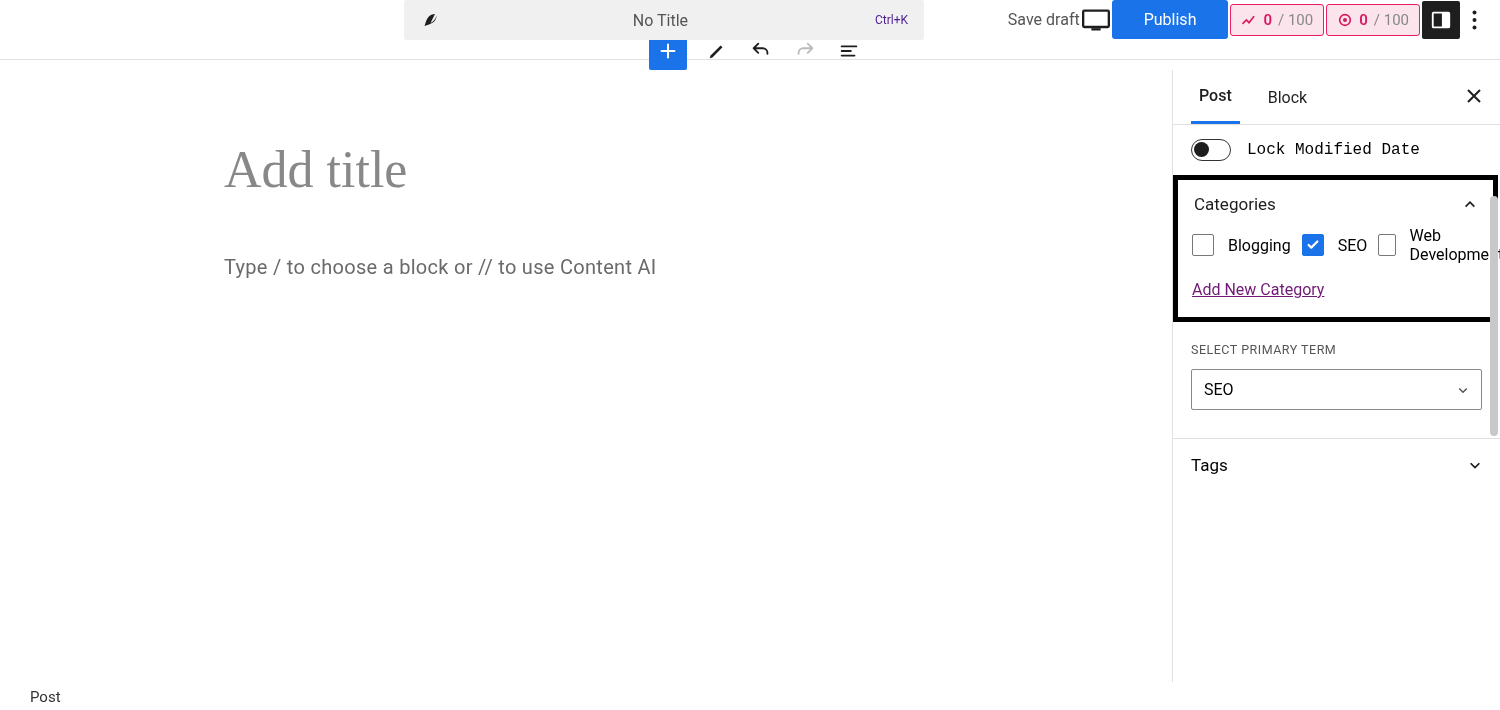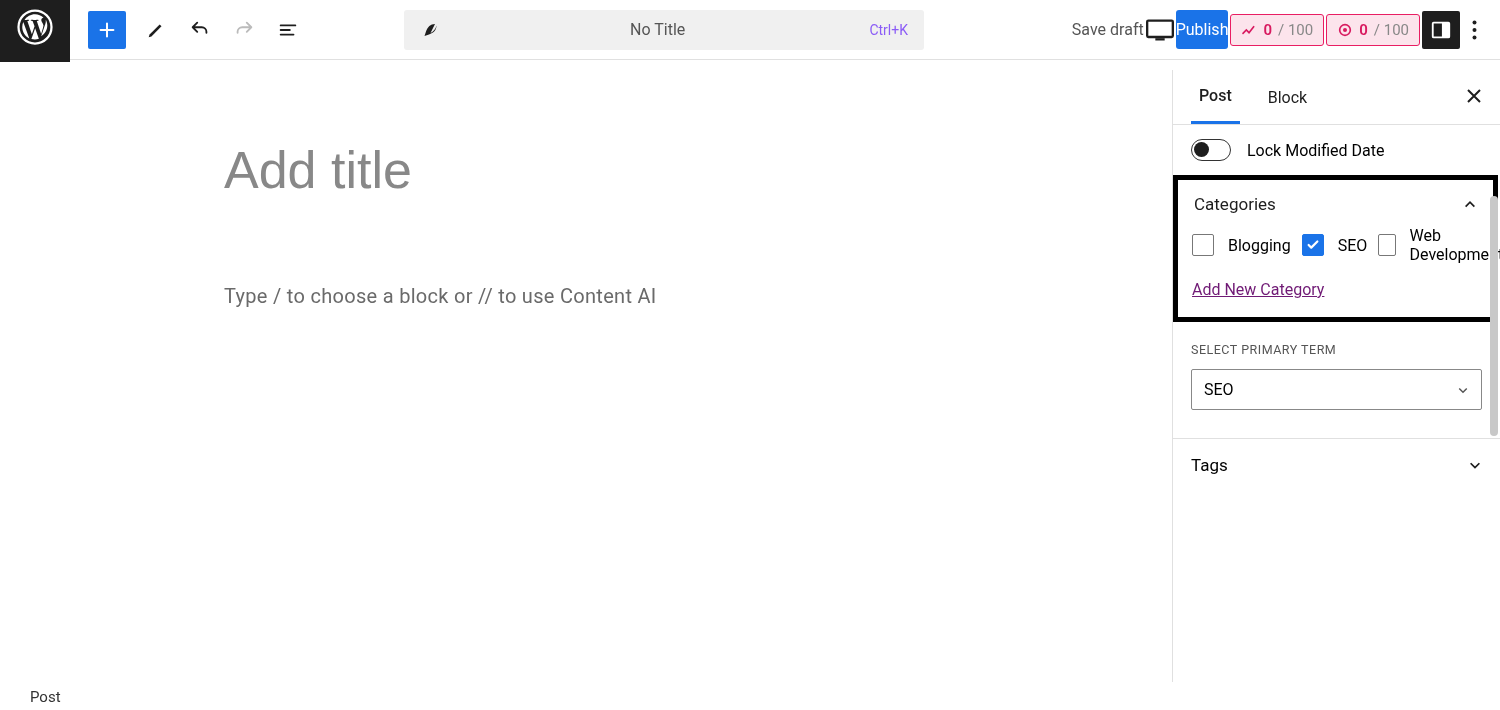--- a/index.html
+++ b/index.html
@@ -1,57 +1,57 @@
 <!DOCTYPE html>
 <html><head>
 <meta charset="utf-8">
 <style>
 * { margin: 0; padding: 0; box-sizing: border-box; }
 body { font-family: -apple-system, BlinkMacSystemFont, "Segoe UI", Roboto, sans-serif; background: #fff; width: 1500px; height: 710px; overflow: hidden; position: relative; }
 
 
-.toolbar { height: 60px; display: flex; align-items: center; border-bottom: 1px solid #e0e0e0; position: relative; }
+.toolbar { height: 60px; display: flex; align-items: center; border-bottom: 1px solid #e0e0e0; position: relative; flex-direction: column; }
 .wp-logo { width: 70px; height: 70px; background: #1e1e1e; display: flex; align-items: center; justify-content: center; margin-top: -5px; }
 .wp-logo svg { width: 36px; height: 36px; }
 .btn-add { width: 38px; height: 38px; background: #1a73e8; display: flex; align-items: center; justify-content: center; margin-left: 18px; border-radius: 2px; cursor: pointer; }
 .btn-icon { width: 40px; height: 40px; display: flex; align-items: center; justify-content: center; cursor: pointer; color: #1e1e1e; }
 .btn-icon.disabled { color: #aaa; }
 .toolbar-left { display: flex; align-items: center; gap: 4px; }
 
 .command-bar { position: absolute; left: 404px; width: 520px; height: 40px; background: #f0f0f0; border-radius: 3px; display: flex; align-items: center; padding: 0 16px; gap: 10px; color: #555; font-size: 16px; }
 .command-bar .title-text { flex: 1; text-align: center; margin-left: 8px; }
-.command-bar .shortcut { font-size: 14px; color: #8b5cf6; }
+.command-bar .shortcut { font-size: 12px; color: #4c1d95; }
 
 .toolbar-right { position: absolute; right: 14px; display: flex; align-items: center; gap: 2px; }
 .save-draft { color: #555; font-size: 16px; cursor: pointer; }
 .view-icon { width: 28px; height: 22px; cursor: pointer; }
-.publish-btn { background: #1a73e8; color: #fff; padding: 10px 0; font-size: 16px; border-radius: 3px; cursor: pointer; }
+.publish-btn { background: #1a73e8; color: #fff; padding: 10px 32px; font-size: 16px; border-radius: 3px; cursor: pointer; }
 .score-pill { border: 1px solid #e91e63; background: #fce4ec; border-radius: 3px; padding: 6px 10px; display: flex; align-items: center; gap: 6px; font-size: 15px; cursor: pointer; }
 .score-pill .num { color: #d81b60; font-weight: 600; }
 .score-pill .denom { color: #888; }
 .sidebar-toggle { width: 38px; height: 38px; background: #1e1e1e; border-radius: 2px; display: flex; align-items: center; justify-content: center; cursor: pointer; }
 .more-btn { width: 24px; height: 38px; display: flex; align-items: center; justify-content: center; cursor: pointer; }
 
 
 .editor { position: absolute; top: 70px; left: 10px; right: 328px; bottom: 28px; padding: 70px 200px 0 214px; }
-.title-input { font-family: Liberation Sans, sans-serif; font-size: 52px; color: #888; font-weight: 400; }
-.body-placeholder { margin-top: 84px; font-size: 20px; color: #6a6a6a; letter-spacing: 0.3px; }
+.title-input { font-family: Liberation Serif, serif; font-size: 52px; color: #888; font-weight: 400; }
+.body-placeholder { margin-top: 56px; font-size: 20px; color: #6a6a6a; letter-spacing: 0.3px; }
 
 
 .sidebar { position: absolute; top: 70px; right: 0; width: 328px; bottom: 28px; border-left: 1px solid #e0e0e0; background: #fff; overflow: hidden; }
 .tabs { display: flex; align-items: center; border-bottom: 1px solid #e0e0e0; height: 55px; padding: 0 18px; position: relative; }
 .tab { font-size: 16px; color: #1e1e1e; padding: 0 8px; height: 100%; display: flex; align-items: center; cursor: pointer; }
 .tab.active { border-bottom: 3px solid #1a73e8; font-weight: 500; }
 .tab + .tab { margin-left: 20px; }
 .close-sidebar { position: absolute; right: 18px; cursor: pointer; font-size: 20px; }
 
 .panel-row { display: flex; align-items: center; padding: 14px 18px; gap: 16px; }
 .toggle { width: 40px; height: 22px; border: 1.5px solid #333; border-radius: 11px; position: relative; cursor: pointer; }
 .toggle .knob { position: absolute; left: 2px; top: 2px; width: 15px; height: 15px; background: #1e1e1e; border-radius: 50%; }
-.lock-label { font-size: 16px; }
+.lock-label { font-size: 16px; font-family: Liberation Mono, monospace; }
 
 .highlight-box { border: 5px solid #000000; margin: 0 2px 0 0; padding: 12px 14px 18px 14px; }
 .section-header { display: flex; align-items: center; justify-content: space-between; font-size: 17px; color: #1e1e1e; cursor: pointer; padding: 2px 2px 12px 2px; }
 .category-list { display: flex; flex-direction: row; gap: 11px; padding-left: 0; }
 .cat-item { display: flex; align-items: center; gap: 14px; font-size: 16px; cursor: pointer; }
 .checkbox { width: 22px; height: 22px; border: 1.5px solid #777; border-radius: 2px; display: flex; align-items: center; justify-content: center; }
 .checkbox.checked { background: #1a73e8; border-color: #1a73e8; }
 .add-new { margin-top: 16px; color: #701a75; text-decoration: underline; font-size: 16px; cursor: pointer; }
 
 .primary-section { padding: 20px 18px 4px 18px; border-bottom: 1px solid #e0e0e0; }

